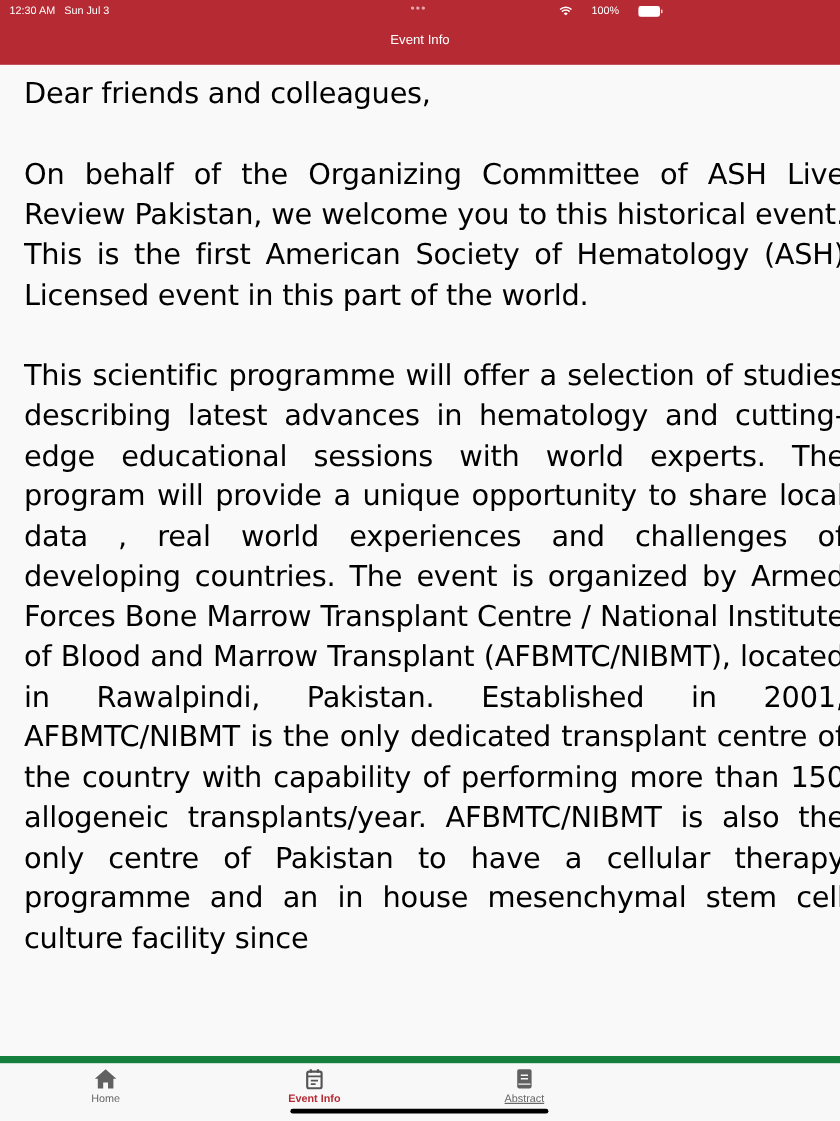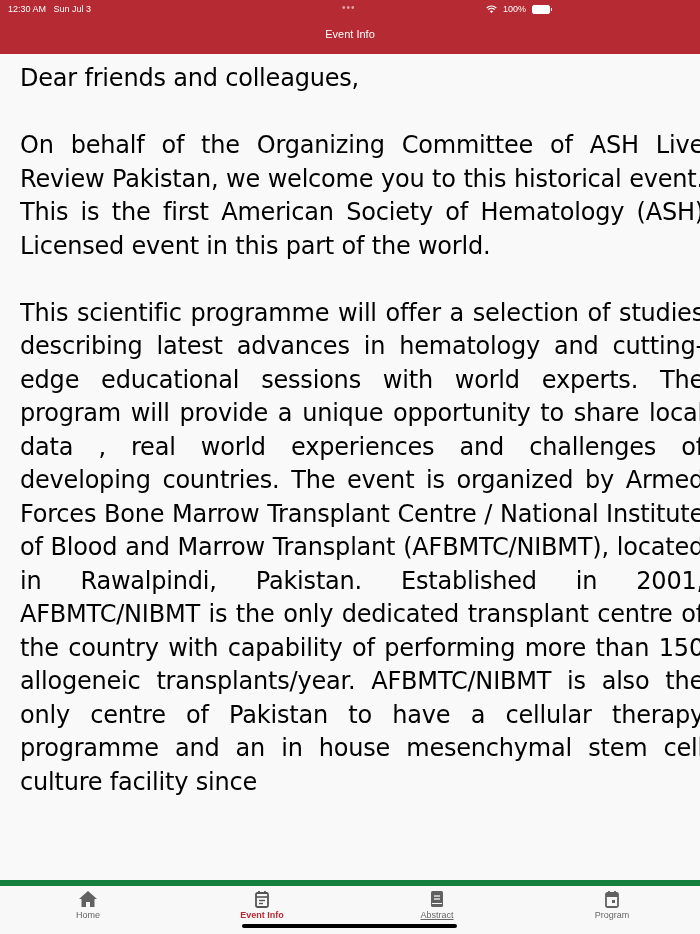--- a/index.html
+++ b/index.html
@@ -1,21 +1,21 @@
 <!DOCTYPE html>
 <html><head>
 <meta charset="utf-8">
 <style>
   html, body { margin:0; padding:0; }
   body { width:700px; height:934px; background:#f9f9f9; position:relative; overflow:hidden; font-family:"Liberation Sans", sans-serif; }
   .header { position:absolute; left:0; top:0; width:700px; height:54px; background:#b52a33; color:#fff; }
   .status { position:absolute; top:3px; left:0; width:560px; height:14px; font-size:9px; }
   .status .time { position:absolute; left:8px; top:1px; }
   .status .dots { position:absolute; left:342px; top:-1px; font-size:10px; letter-spacing:1px; color:#e8a5aa; }
-  .status .right { position:absolute; right:10px; top:1px; display:flex; align-items:center; gap:6px; }
+  .status .right { position:absolute; right:10px; top:1px; display:flex; align-items:center; gap:16px; }
   .battery { width:16px; height:7px; border:1px solid #fff; border-radius:2px; background:#fff; position:relative; }
   .battery:after { content:""; position:absolute; right:-3px; top:2px; width:1px; height:3px; background:#fff; }
   .title { position:absolute; top:28px; left:0; width:700px; text-align:center; font-size:11px; }
   .content { position:absolute; top:62px; left:8px; width:684px; height:818px; overflow:hidden; font-family:"DejaVu Sans", sans-serif; font-size:24px; line-height:33.5px; color:#000; letter-spacing:-0.2px;margin-left:12px; }
   .content p { margin:0 0 33.5px 0; text-align:justify; }
   .tabbar { position:absolute; left:0; top:880px; width:700px; height:54px; background:#f8f8f8; border-top:6px solid #15803d; }
   .tab { position:absolute; top:4px; width:100px; text-align:center; font-size:9px; color:#666; }
   .tab svg { display:block; margin:0 auto 2px auto; }
   .tab.active { color:#b52a33; font-weight:bold; }
   .home-ind { position:absolute; left:242px; top:924px; width:215px; height:4px; border-radius:2px; background:#000; }
@@ -66,24 +66,14 @@
   </div>
   <div class="tab" style="left:387px;text-decoration:underline;">
     <svg width="20" height="18" viewBox="0 0 20 18">
         <rect x="4" y="1" width="12" height="16" rx="1.5" fill="#616161"></rect>
         <line x1="7" y1="6" x2="13" y2="6" stroke="#f8f8f8" stroke-width="1.3"></line>
         <line x1="7" y1="9" x2="13" y2="9" stroke="#f8f8f8" stroke-width="1.3"></line>
         <line x1="5" y1="13.5" x2="15" y2="13.5" stroke="#f8f8f8" stroke-width="1"></line>
       </svg>
     <span>Abstract</span>
   </div>
-  <div class="tab" style="left:562px;">
-    <svg width="20" height="18" viewBox="0 0 20 18">
-        <rect x="4" y="3" width="12" height="14" rx="1.5" fill="none" stroke="#616161" stroke-width="1.8"></rect>
-        <rect x="4" y="3" width="12" height="4" fill="#616161"></rect>
-        <line x1="7" y1="1" x2="7" y2="4" stroke="#616161" stroke-width="1.8"></line>
-        <line x1="13" y1="1" x2="13" y2="4" stroke="#616161" stroke-width="1.8"></line>
-        <rect x="10" y="10" width="3" height="3" fill="#616161"></rect>
-      </svg>
-    <span>Program</span>
-  </div>
 </div>
 <div class="home-ind"></div>
 
 </body></html>

